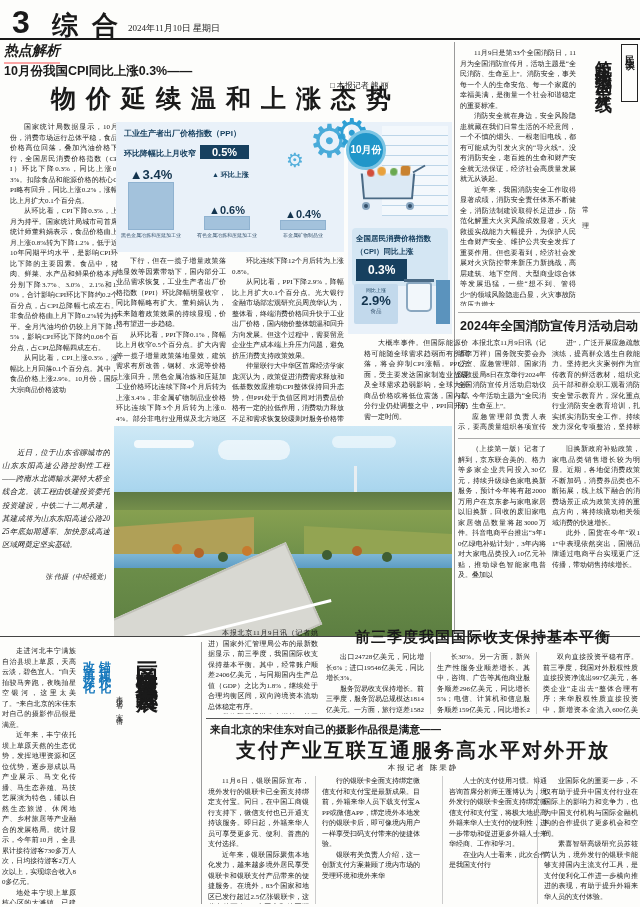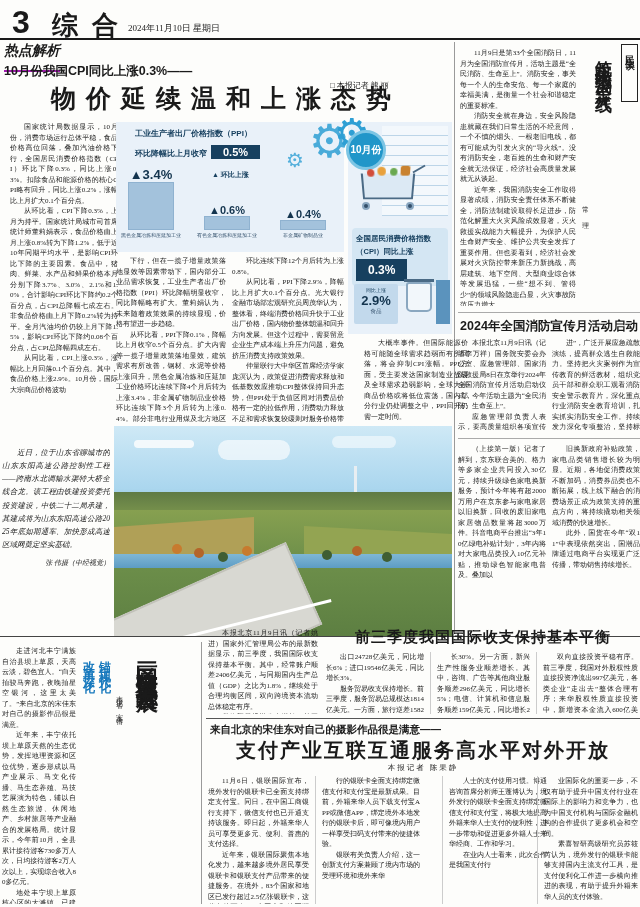--- a/index.html
+++ b/index.html
@@ -13,28 +13,28 @@
   .section { font-family:"Liberation Sans", sans-serif; font-weight:bold; font-size:26px; letter-spacing:14px; }
   .dateline { font-size:9px; color:#222; }
   .masthead { font-family:"Liberation Serif", serif; font-style:italic; font-weight:bold;
               font-size:27px; color:#8d2c1c; letter-spacing:3px; }
   .head-rule { left:0; top:38px; width:640px; height:2px; background:#1a1a1a; }
 
   
   .textcol { overflow:hidden; text-align:justify; }
   .textcol p { font-size:7px; line-height:1.5; text-indent:2em; word-break:break-all; }
   .caption p { font-size:7.5px; font-style:italic; line-height:1.75; text-indent:2em; }
-  .credit { font-size:7px; font-style:italic; text-align:right; margin-top:7px; }
+  .credit { font-size:7px; font-style:italic; text-align:right; margin-top:21px; }
 
   .vrule { width:1px; background:#9a9a9a; }
   .hrule { height:1px; background:#555; }
 
   
   .col-label { font-family:"Liberation Sans", sans-serif; font-weight:bold; font-style:italic;
-               font-size:14px; border-bottom:2px solid #a21caf; padding-bottom:10px;text-align:center; }
+               font-size:14px; border-bottom:2px solid #fca5a5; padding-bottom:2px;text-align:center; }
   .main-byline { font-size:8px;margin-top:32px; }
   .kicker { font-family:"Liberation Sans", sans-serif; font-weight:bold; font-size:12.5px; }
   .main-headline { font-family:Liberation Mono, monospace; font-weight:bold; font-size:25px;
                    letter-spacing:10px; text-align:center; }
 
   
   .info-panel { background:#e9f1f9; }
   .ppi-title { font-family:"Liberation Sans", sans-serif; font-weight:bold; font-size:8px; color:#17405f; }
   .badge { display:inline-block; background:#17405f; color:#fff; font-weight:bold;
            font-family:"Liberation Sans", sans-serif; padding:1px 12px; }
@@ -116,21 +116,21 @@
       <p>从同比看，PPI下降2.9%，降幅比上月扩大0.1个百分点。光大银行金融市场部宏观研究员周茂华认为，整体看，终端消费价格回升快于工业出厂价格，国内物价整体朝温和回升方向发展。但这个过程中，需要留意企业生产成本端上升压力问题，避免挤压消费支持政策效果。</p>
       <p>仲量联行大中华区首席经济学家庞溟认为，政策促进消费需求释放和低基数效应推动CPI整体保持回升态势，但PPI处于负值区间对消费品价格有一定的拉低作用，消费动力释放不足和需求恢复较缓则对服务价格带来掣肘。预计年内CPI将继续保持回升趋势，核心CPI仍将维持温和水平。</p>
     </div>
   <div class="abs textcol" style="left:348px; top:338px; width:104px; height:84px;margin-left:16px;">
       <p>大概率事件。但国际能源价格可能随全球需求趋弱而有所回落，将会抑制CPI涨幅。PPI方面，受主要发达国家制造业放缓及全球需求趋弱影响，全球大宗商品价格或将低位震荡，国内部分行业仍处调整之中，PPI回升仍需一定时间。</p>
     </div>
 
   <div class="abs info-panel" style="left:116px; top:122px; width:228px; height:130px;">
     <div class="abs gear" style="right:-6px; top:-8px; font-size:46px; opacity:.85;">⚙</div>
     <div class="abs gear" style="right:40px; top:26px; font-size:20px; opacity:.8;">⚙</div>
-    <div class="abs" style="left:19px; top:6px;">
+    <div class="abs" style="left:8px; top:6px;">
       <div class="ppi-title">工业生产者出厂价格指数（PPI）</div>
       <div style="margin-top:3px;">
         <span class="ppi-title">环比降幅比上月收窄</span>
         <span class="badge" style="font-size:11px;">0.5%</span>
       </div>
     </div>
     <div class="abs legend" style="left:96px; top:48px;">▲ 环比上涨</div>
     <div class="bars">
       <div class="bargrp">
         <div class="barval" style="font-size:13px;">▲3.4%</div>

